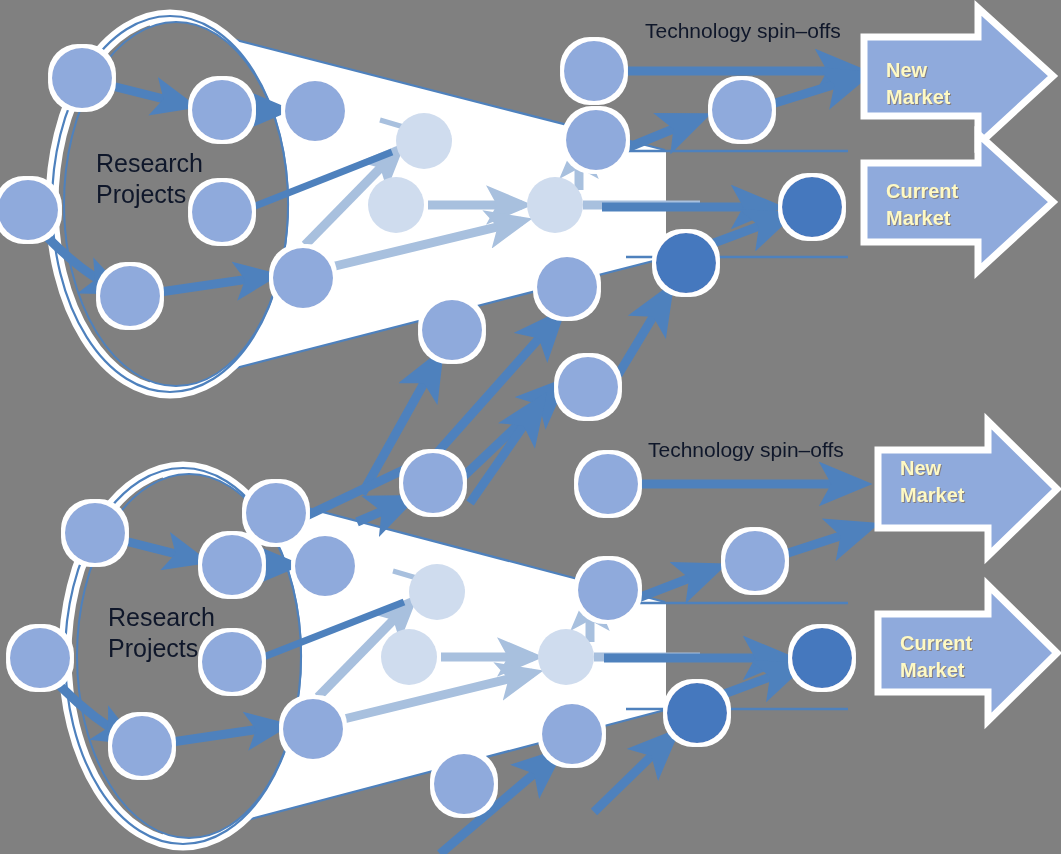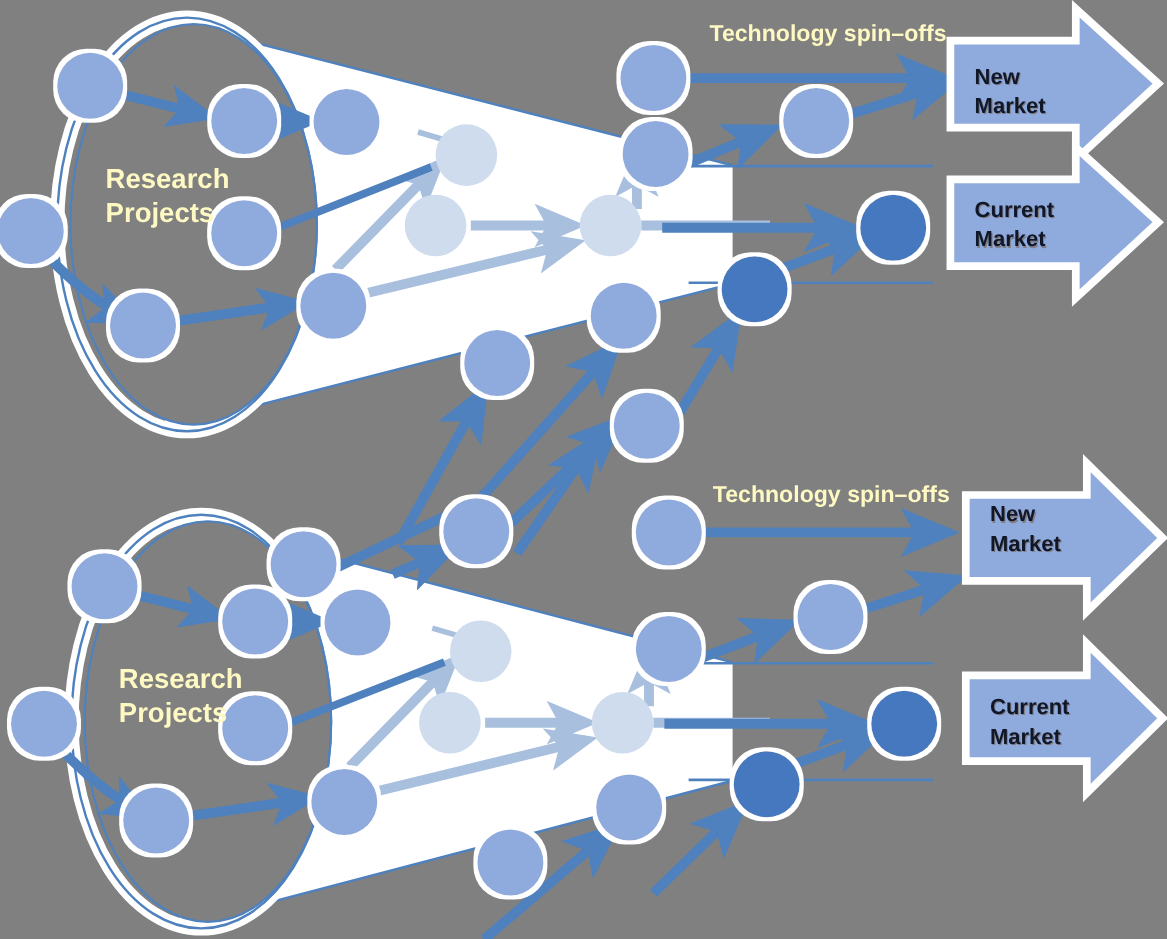--- a/index.html
+++ b/index.html
@@ -1,23 +1,23 @@
 <!DOCTYPE html>
 <html><head>
 <meta charset="utf-8">
 <style>
   html,body{margin:0;padding:0;background:#808080;}
   body{width:1061px;height:854px;overflow:hidden;
        font-family:"Liberation Sans", sans-serif;}
   #stage{position:relative;width:1061px;height:854px;background:#808080;}
   svg{position:absolute;top:0;left:0;width:1061px;height:854px;display:block;}
-  .lbl{position:absolute;font-weight:bold;color:#fef9c3;line-height:1.22;}
+  .lbl{position:absolute;font-weight:normal;color:#0f172a;line-height:1.22;}
   .funnel-lbl{font-size:25px;}
   .spin-lbl{font-size:21px;white-space:nowrap;}
-  .mkt-lbl{position:absolute;color:#0f172a;font-weight:bold;font-size:20px;
+  .mkt-lbl{position:absolute;color:#fef9c3;font-weight:bold;font-size:20px;
            line-height:1.35;text-shadow:1px 1px 0 rgba(120,90,60,.55);}
 </style>
 </head>
 <body>
 
 <div id="stage">
 
 <svg viewBox="0 0 1061 854">
   <defs>
 

